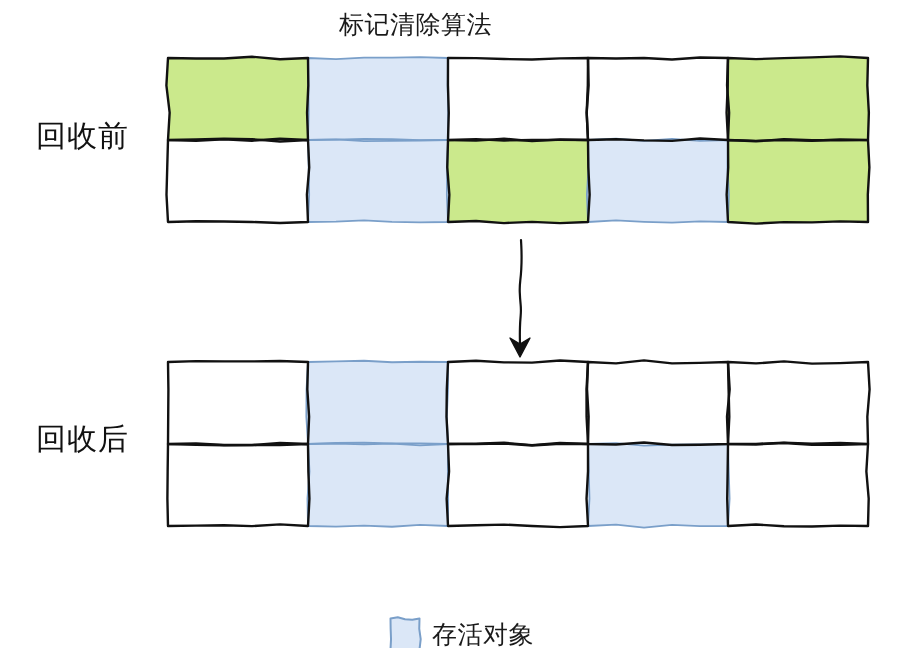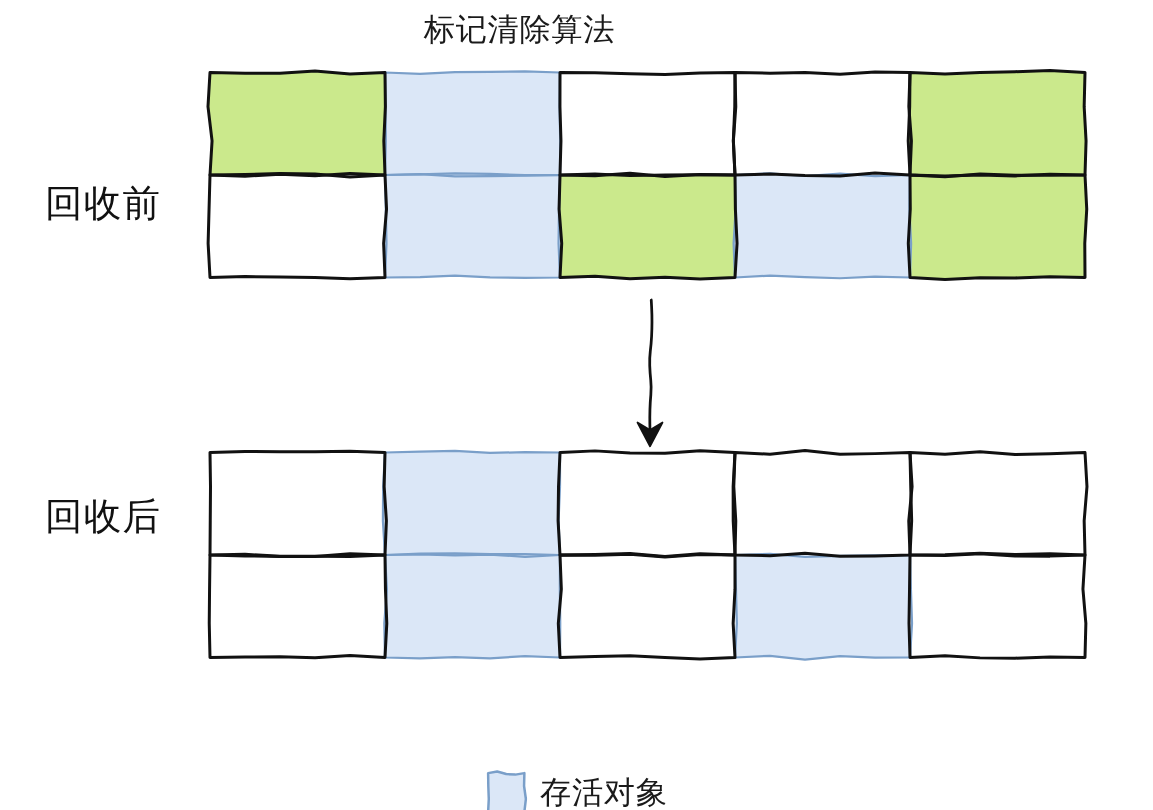--- a/index.html
+++ b/index.html
@@ -34,22 +34,22 @@
     letter-spacing: 0.5px;
   }
   .row-label {
     position: absolute;
     font-size: 30px;
     line-height: 36px;
     color: #111111;
     letter-spacing: 1px;
     white-space: nowrap;
   }
-  #label-before { left: 36px; top: 118px; margin-top: 28px; }
-  #label-after  { left: 36px; top: 396px; }
+  #label-before { left: 36px; top: 118px; }
+  #label-after  { left: 36px; top: 423px; font-family: Liberation Mono, monospace; }
 
   .legend {
     position: absolute;
     left: 0;
     top: 572px;
     width: 922px;
     display: flex;
     flex-direction: row;
     align-items: center;
     justify-content: center;

